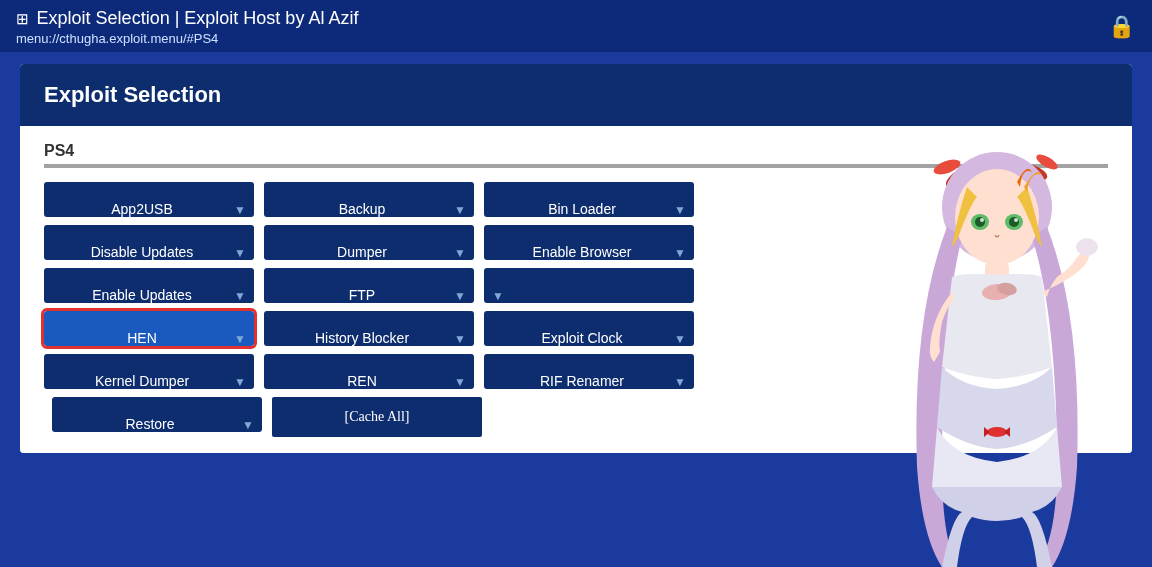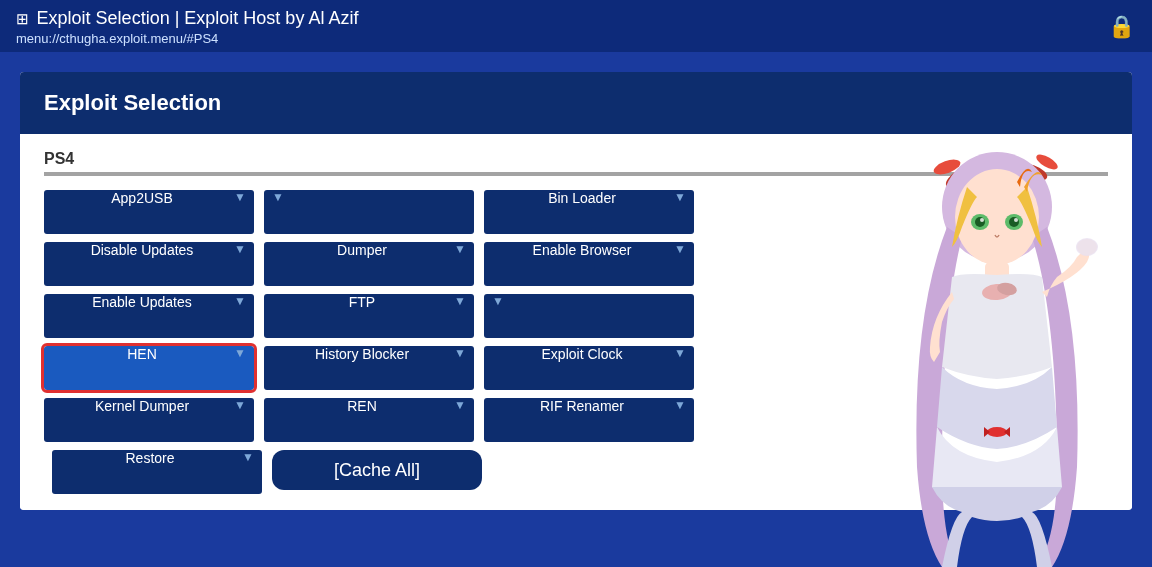--- a/index.html
+++ b/index.html
@@ -37,21 +37,21 @@
     }
     .lock-icon {
       color: #fff;
       font-size: 22px;
       align-self: center;
     }
 
     
     .main-area {
       background: #1a3a9e;
-      padding: 20px 20px;
+      padding: 12px 20px;
     }
 
     
     .card {
       background: #fff;
       border-radius: 4px;
       overflow: hidden;
     }
     .card-header {
       background: #0d2d6e;
@@ -79,23 +79,23 @@
     .exploit-btn {
       background: #0d2d6e;
       color: #fff;
       border: none;
       border-radius: 3px;
       padding: 0;
       font-size: 14px;
       font-weight: 500;
       cursor: pointer;
       display: flex;
-      align-items: flex-start;
+      align-items: flex-end;
       justify-content: space-between;
-      height: 44px;
+      height: 35px;
       position: relative;
     }
     .exploit-btn span.btn-label {
       flex: 1;
       text-align: center;
       padding-left: 14px;
     }
     .exploit-btn span.btn-arrow {
       width: 28px;
       text-align: center;
@@ -108,26 +108,27 @@
       background: #1a5abf;
       outline: 3px solid #e03030;
       outline-offset: 0px;
       z-index: 2;
     }
 
     .cache-btn {
       background: #0d2d6e;
       color: #fff;
       border: none;
-      border-radius: 12px;
+      border-radius: 2px;
       padding: 0 20px;
-      font-size: 18px;
+      font-size: 14px;
       font-weight: 500;
       cursor: pointer;
       height: 40px;
+      font-family: Liberation Serif, serif;
     }
 
     
     .bottom-row {
       display: flex;
       gap: 10px;
       margin-top: 8px;
       margin-left: 8px;
     }
     .bottom-row .exploit-btn {
@@ -176,20 +177,21 @@
     </div>
     <div class="card-body">
       <div class="section-label">PS4</div>
 
       <div class="grid-row">
         <button class="exploit-btn">
           <span class="btn-label">App2USB</span>
           <span class="btn-arrow">▼</span>
         </button>
         <button class="exploit-btn">
+          <span class="btn-label">Backup</span>
           <span class="btn-arrow">▼</span>
         </button>
         <button class="exploit-btn">
           <span class="btn-label">Bin Loader</span>
           <span class="btn-arrow">▼</span>
         </button>
       </div>
 
       <div class="grid-row">
         <button class="exploit-btn">

